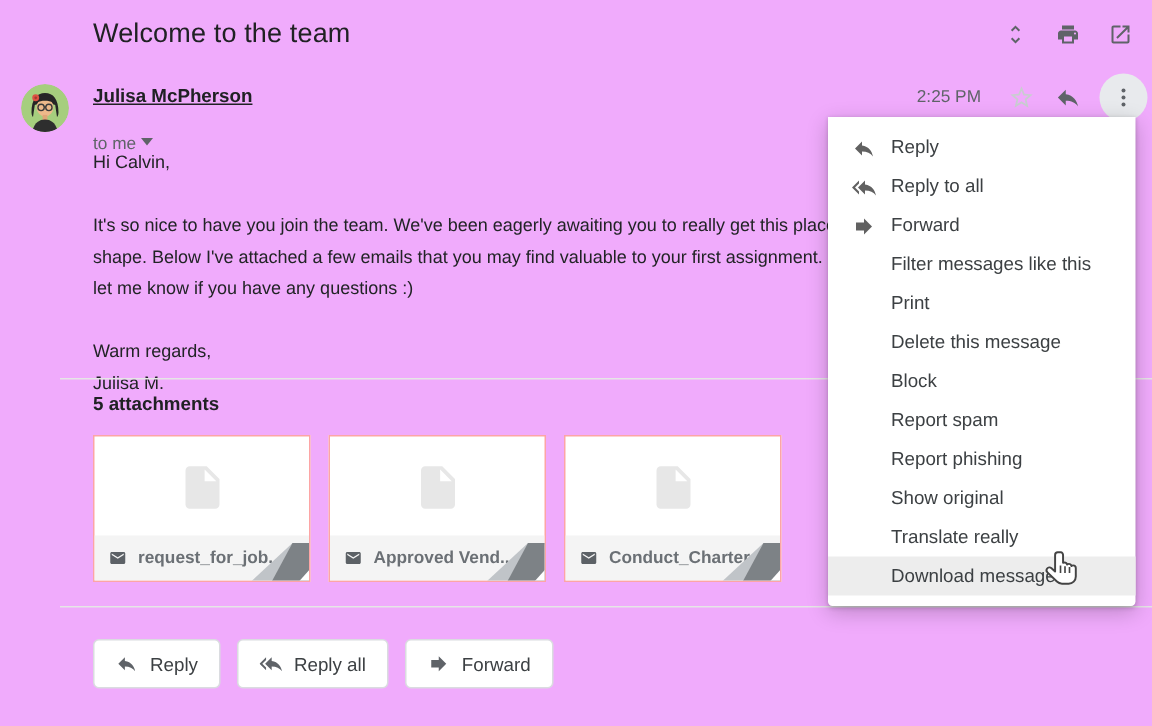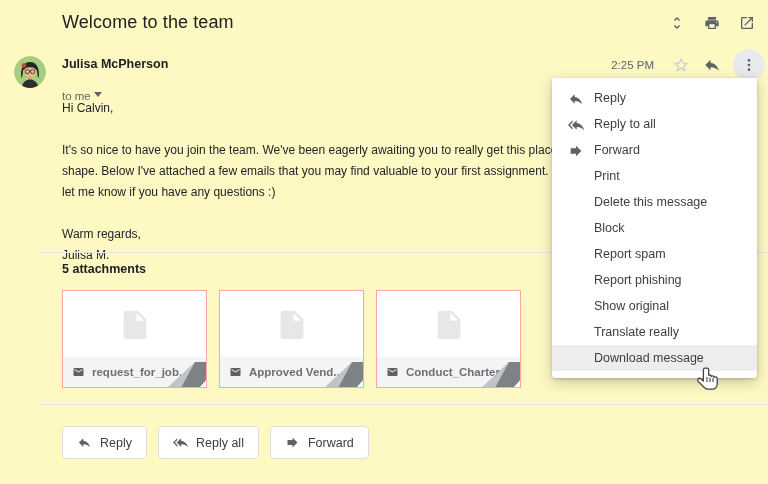--- a/index.html
+++ b/index.html
@@ -1,28 +1,28 @@
 <!DOCTYPE html>
 <html><head>
 <meta charset="utf-8">
 <style>
   * { margin:0; padding:0; box-sizing:border-box; }
   html,body { background:#fff; }
   body { font-family:"Liberation Sans", sans-serif; }
-  .page { position:relative; width:768px; height:484px; background:#fef9c3; overflow:hidden; }
+  .page { position:relative; width:768px; height:484px; background:#f0abfc; overflow:hidden; }
 
   
   .page-title { position:absolute; left:62px; top:12px; font-size:18px; color:#202124; letter-spacing:.1px; }
   .top-toolbar { position:absolute; top:14px; right:12px; display:flex; gap:17px; }
   .tool-btn { width:18px; height:18px; display:flex; align-items:center; justify-content:center; cursor:pointer; }
   .tool-btn svg { width:16px; height:16px; fill:#5f6368; }
 
   
   .avatar { position:absolute; left:14px; top:56px; width:32px; height:32px; border-radius:50%; overflow:hidden; }
-  .sender-name { position:absolute; left:62px; top:57px; font-size:12.5px; font-weight:bold; color:#202124; }
+  .sender-name { position:absolute; left:62px; top:57px; font-size:12.5px; font-weight:bold; color:#202124;text-decoration:underline; }
   .to-row { position:absolute; left:62px; top:74px; font-size:11.5px; color:#5f6368; display:flex; gap:3px; cursor:pointer;margin-top:16px; }
   .caret { width:0; height:0; border-left:4px solid transparent; border-right:4px solid transparent; border-top:5px solid #5f6368; margin-top:2px; }
   .email-time { position:absolute; left:604px; top:59px; width:50px; text-align:right; font-size:11.5px; color:#5f6368; }
   .hdr-icon { position:absolute; width:18px; height:18px; cursor:pointer; }
   .hdr-icon svg { width:18px; height:18px; }
   .star-btn { left:672px; top:56px; }
   .reply-btn-hdr { left:703px; top:56px; }
   .more-circle { position:absolute; left:733px; top:49px; width:32px; height:32px; border-radius:50%; background:#e8eaed; display:flex; align-items:center; justify-content:center; cursor:pointer; }
   .more-circle svg { width:16px; height:16px; fill:#5f6368; }
 
@@ -236,20 +236,24 @@
         <span>Reply to all</span>
       </div>
 
       <div class="menu-item">
         <span class="icon-slot"><svg viewBox="0 0 24 24">
             <path d="M12 8V4l8 8-8 8v-4H4V8h8z"></path>
           </svg></span>
         <span>Forward</span>
       </div>
 
+      <div class="menu-item">
+        <span class="icon-slot"></span>
+        <span>Filter messages like this</span>
+      </div>
 
       <div class="menu-item">
         <span class="icon-slot"></span>
         <span>Print</span>
       </div>
 
       <div class="menu-item">
         <span class="icon-slot"></span>
         <span>Delete this message</span>
       </div>

